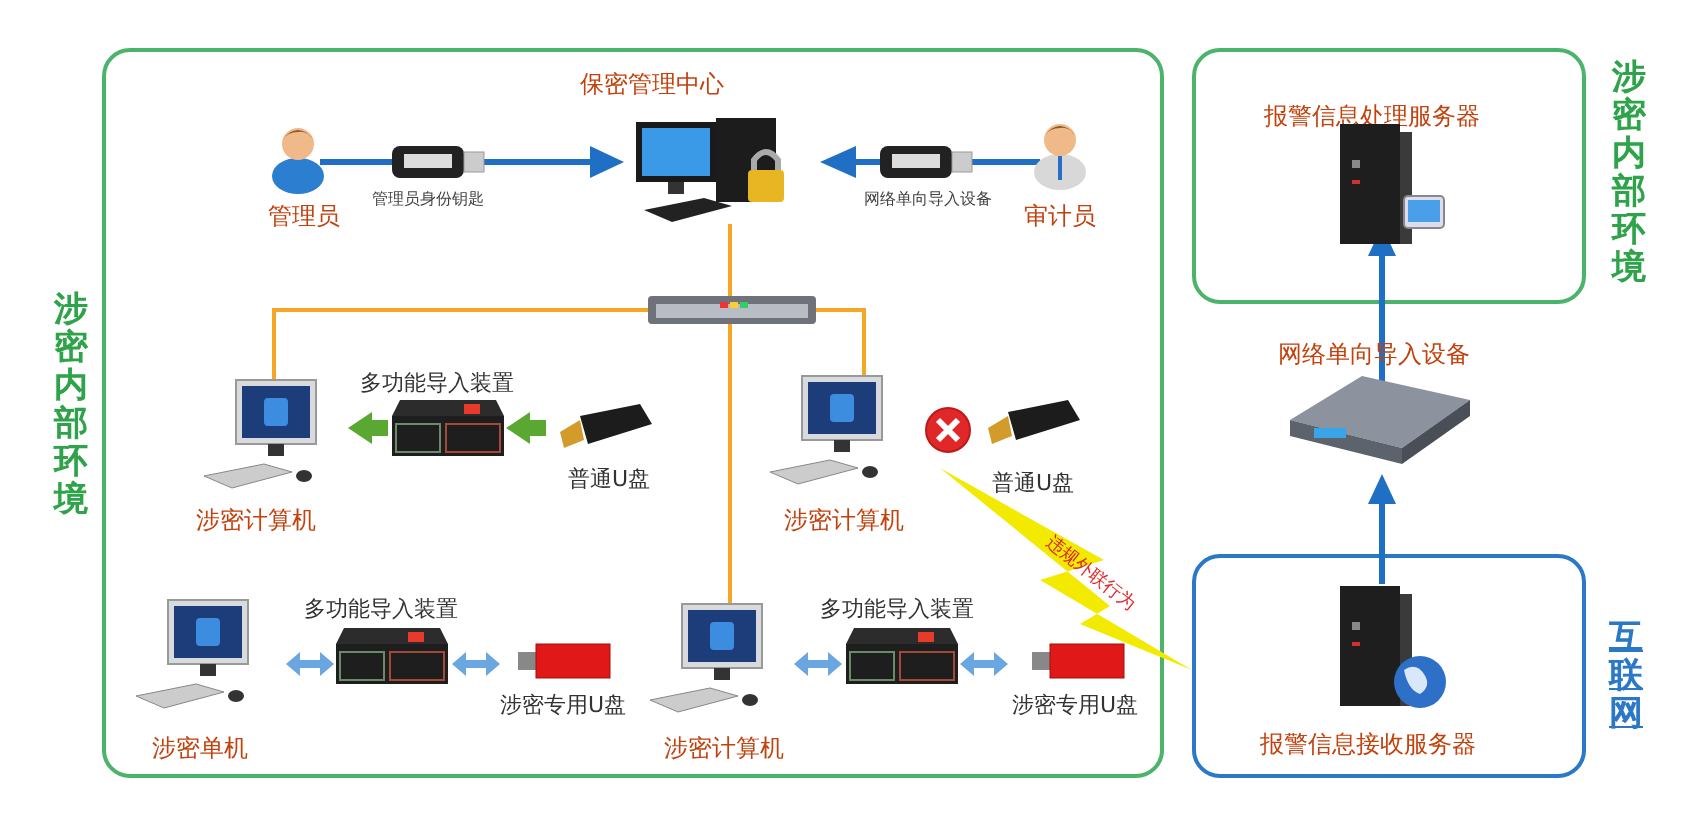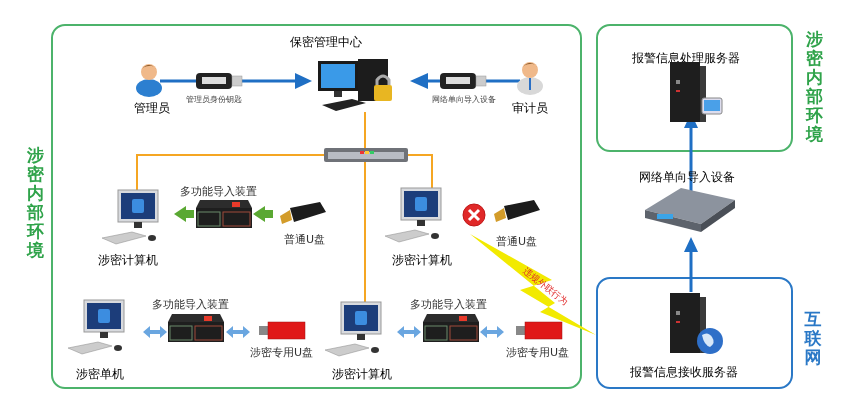--- a/index.html
+++ b/index.html
@@ -3,22 +3,22 @@
 <meta charset="utf-8">
 <style>
   html, body { margin:0; padding:0; background:#ffffff; }
   body { width:853px; height:418px; position:relative; overflow:hidden;
          font-family:"DejaVu Sans", "Liberation Sans", sans-serif; color:#333; }
   .abs { position:absolute; }
   .box-green { border:2px solid #4cb36b; border-radius:14px; }
   .box-blue  { border:2px solid #2a78c6; border-radius:14px; }
   .vlabel { font-weight:bold; font-size:17px; line-height:19px; width:20px; text-align:center; word-break:break-all; }
   .vlabel.green { color:#2fa34a;text-align:right; }
-  .vlabel.blue { color:#2a78c6; }
-  .lbl { font-size:12px; color:#000000; white-space:nowrap; }
+  .vlabel.blue { color:#2a78c6;text-decoration:underline; }
+  .lbl { font-size:12px; color:#c2410c; white-space:nowrap; }
   .lbl-sm { font-size:8px; color:#444; white-space:nowrap;text-align:right; }
   .lbl-md { font-size:11px; color:#333; white-space:nowrap; }
   svg { overflow:visible; }
 </style>
 </head>
 <body>
 
 <div class="abs box-green" style="left:51px;top:24px;width:527px;height:361px;"></div>
 <div class="abs box-green" style="left:596px;top:24px;width:193px;height:124px;"></div>
 <div class="abs box-blue" style="left:596px;top:277px;width:193px;height:108px;"></div>

